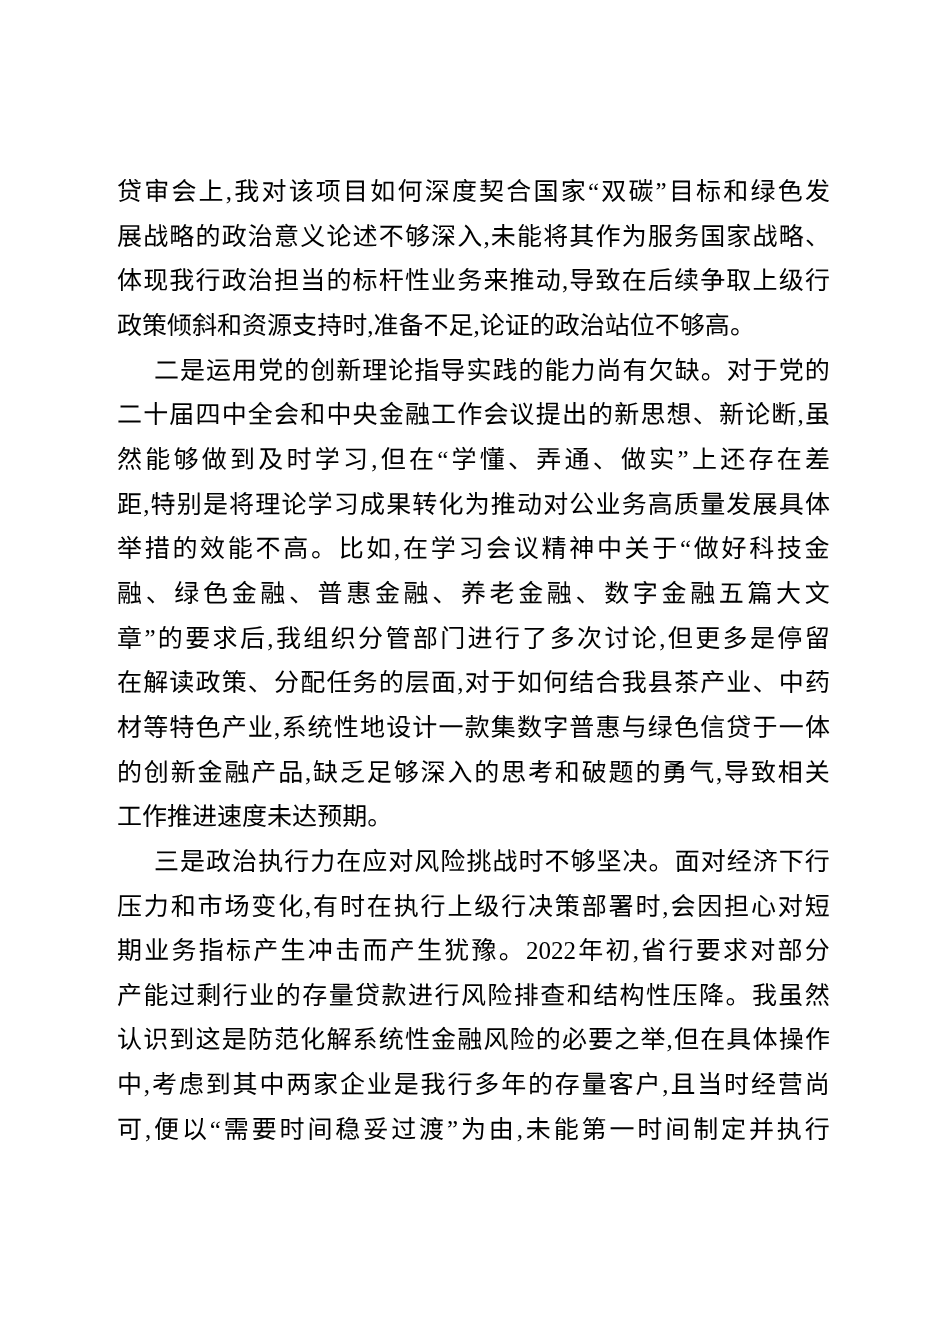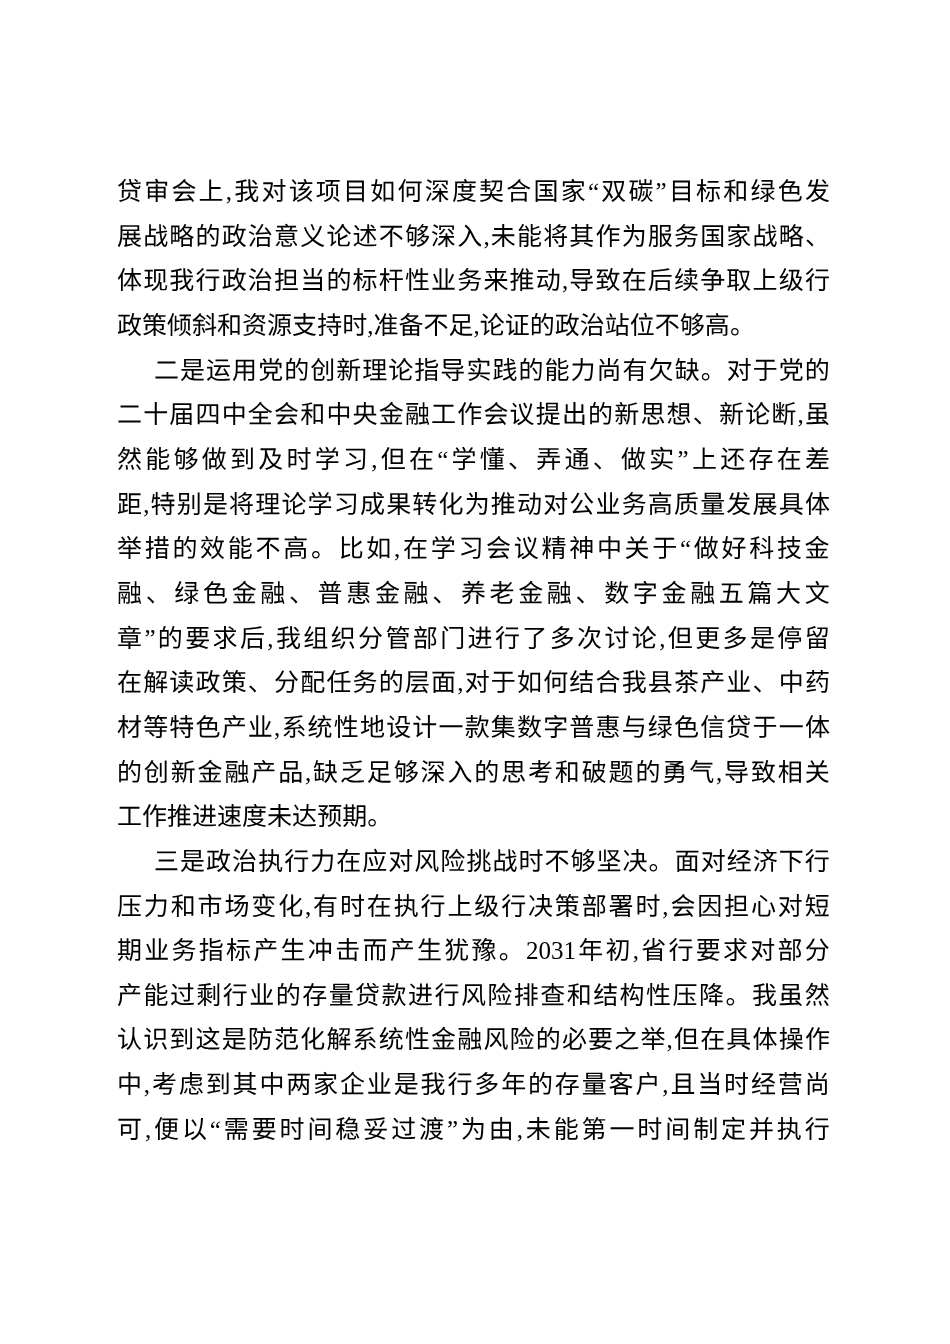--- a/index.html
+++ b/index.html
@@ -68,21 +68,21 @@
       <div class="line"><span>章</span><span>”</span><span>的</span><span>要</span><span>求</span><span>后</span><span>,</span><span>我</span><span>组</span><span>织</span><span>分</span><span>管</span><span>部</span><span>门</span><span>进</span><span>行</span><span>了</span><span>多</span><span>次</span><span>讨</span><span>论</span><span>,</span><span>但</span><span>更</span><span>多</span><span>是</span><span>停</span><span>留</span></div>
       <div class="line"><span>在</span><span>解</span><span>读</span><span>政</span><span>策</span><span>、</span><span>分</span><span>配</span><span>任</span><span>务</span><span>的</span><span>层</span><span>面</span><span>,</span><span>对</span><span>于</span><span>如</span><span>何</span><span>结</span><span>合</span><span>我</span><span>县</span><span>茶</span><span>产</span><span>业</span><span>、</span><span>中</span><span>药</span></div>
       <div class="line"><span>材</span><span>等</span><span>特</span><span>色</span><span>产</span><span>业</span><span>,</span><span>系</span><span>统</span><span>性</span><span>地</span><span>设</span><span>计</span><span>一</span><span>款</span><span>集</span><span>数</span><span>字</span><span>普</span><span>惠</span><span>与</span><span>绿</span><span>色</span><span>信</span><span>贷</span><span>于</span><span>一</span><span>体</span></div>
       <div class="line"><span>的</span><span>创</span><span>新</span><span>金</span><span>融</span><span>产</span><span>品</span><span>,</span><span>缺</span><span>乏</span><span>足</span><span>够</span><span>深</span><span>入</span><span>的</span><span>思</span><span>考</span><span>和</span><span>破</span><span>题</span><span>的</span><span>勇</span><span>气</span><span>,</span><span>导</span><span>致</span><span>相</span><span>关</span></div>
       <div class="line end"><span>工</span><span>作</span><span>推</span><span>进</span><span>速</span><span>度</span><span>未</span><span>达</span><span>预</span><span>期</span><span>。</span></div>
     </div>
 
     <div class="para">
       <div class="line indent"><span>三</span><span>是</span><span>政</span><span>治</span><span>执</span><span>行</span><span>力</span><span>在</span><span>应</span><span>对</span><span>风</span><span>险</span><span>挑</span><span>战</span><span>时</span><span>不</span><span>够</span><span>坚</span><span>决</span><span>。</span><span>面</span><span>对</span><span>经</span><span>济</span><span>下</span><span>行</span></div>
       <div class="line"><span>压</span><span>力</span><span>和</span><span>市</span><span>场</span><span>变</span><span>化</span><span>,</span><span>有</span><span>时</span><span>在</span><span>执</span><span>行</span><span>上</span><span>级</span><span>行</span><span>决</span><span>策</span><span>部</span><span>署</span><span>时</span><span>,</span><span>会</span><span>因</span><span>担</span><span>心</span><span>对</span><span>短</span></div>
-      <div class="line"><span>期</span><span>业</span><span>务</span><span>指</span><span>标</span><span>产</span><span>生</span><span>冲</span><span>击</span><span>而</span><span>产</span><span>生</span><span>犹</span><span>豫</span><span>。</span><span>2031</span><span>年</span><span>初</span><span>,</span><span>省</span><span>行</span><span>要</span><span>求</span><span>对</span><span>部</span><span>分</span></div>
+      <div class="line"><span>期</span><span>业</span><span>务</span><span>指</span><span>标</span><span>产</span><span>生</span><span>冲</span><span>击</span><span>而</span><span>产</span><span>生</span><span>犹</span><span>豫</span><span>。</span><span>2022</span><span>年</span><span>初</span><span>,</span><span>省</span><span>行</span><span>要</span><span>求</span><span>对</span><span>部</span><span>分</span></div>
       <div class="line"><span>产</span><span>能</span><span>过</span><span>剩</span><span>行</span><span>业</span><span>的</span><span>存</span><span>量</span><span>贷</span><span>款</span><span>进</span><span>行</span><span>风</span><span>险</span><span>排</span><span>查</span><span>和</span><span>结</span><span>构</span><span>性</span><span>压</span><span>降</span><span>。</span><span>我</span><span>虽</span><span>然</span></div>
       <div class="line"><span>认</span><span>识</span><span>到</span><span>这</span><span>是</span><span>防</span><span>范</span><span>化</span><span>解</span><span>系</span><span>统</span><span>性</span><span>金</span><span>融</span><span>风</span><span>险</span><span>的</span><span>必</span><span>要</span><span>之</span><span>举</span><span>,</span><span>但</span><span>在</span><span>具</span><span>体</span><span>操</span><span>作</span></div>
       <div class="line"><span>中</span><span>,</span><span>考</span><span>虑</span><span>到</span><span>其</span><span>中</span><span>两</span><span>家</span><span>企</span><span>业</span><span>是</span><span>我</span><span>行</span><span>多</span><span>年</span><span>的</span><span>存</span><span>量</span><span>客</span><span>户</span><span>,</span><span>且</span><span>当</span><span>时</span><span>经</span><span>营</span><span>尚</span></div>
       <div class="line"><span>可</span><span>,</span><span>便</span><span>以</span><span>“</span><span>需</span><span>要</span><span>时</span><span>间</span><span>稳</span><span>妥</span><span>过</span><span>渡</span><span>”</span><span>为</span><span>由</span><span>,</span><span>未</span><span>能</span><span>第</span><span>一</span><span>时</span><span>间</span><span>制</span><span>定</span><span>并</span><span>执</span><span>行</span></div>
     </div>
 
   </div>
 </div>
 
 </body></html>

